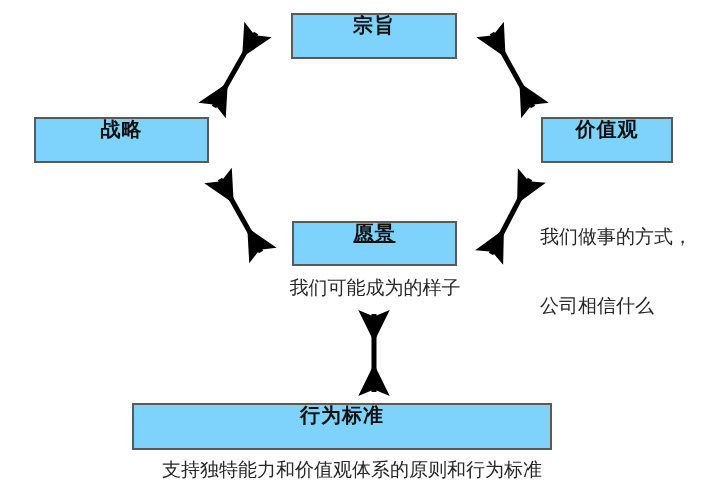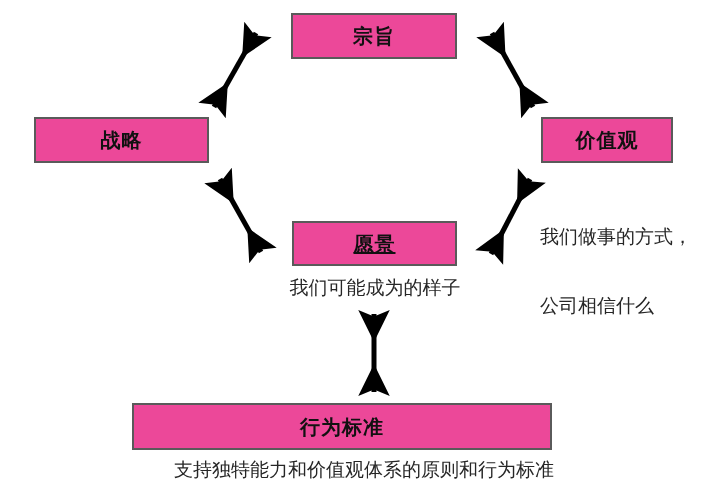--- a/index.html
+++ b/index.html
@@ -23,24 +23,24 @@
     position: absolute;
     left: 0;
     top: 0;
     width: 712px;
     height: 500px;
     pointer-events: none;
   }
   .node-box {
     position: absolute;
     box-sizing: border-box;
-    background: #ec4899;
+    background: #7dd3fc;
     border: 2px solid #5a5a5a;
     display: flex;
-    align-items: center;
+    align-items: flex-start;
     justify-content: center;
     color: #111111;
     font-weight: bold;
     letter-spacing: 1px;
   }
   .node-title {
     font-size: 20px;
     font-weight: bold;
     line-height: 1;
   }
@@ -63,21 +63,21 @@
   #box-strategy  { left: 34px;  top: 117px; width: 175px; height: 46px; }
   #box-values    { left: 541px; top: 117px; width: 132px; height: 46px; }
   #box-vision    { left: 292px; top: 221px; width: 165px; height: 45px; text-decoration: underline; }
   #box-standards { left: 132px; top: 403px; width: 420px; height: 47px; }
 
   
   #cap-purpose   { left: 250px; top: 70px;  width: 250px; }
   #cap-strategy  { left: 6px;   top: 189px; width: 212px; }
   #cap-values    { left: 540px; top: 179px; width: 175px; }
   #cap-vision    { left: 255px; top: 276px; width: 240px; }
-  #cap-standards { left: 136px; top: 458px; width: 456px; font-family: Liberation Serif, serif; }
+  #cap-standards { left: 124px; top: 458px; width: 456px; font-family: Liberation Serif, serif; }
 </style>
 </head>
 <body>
 
 <div id="diagram-root">
 
   <svg class="arrow-layer" viewBox="0 0 712 500" width="712" height="500" xmlns="http://www.w3.org/2000/svg">
     <defs>
       <marker id="head-start" markerWidth="7" markerHeight="7" refX="5.6" refY="3.5" orient="auto-start-reverse" markerUnits="strokeWidth">
         <path d="M0,3.5 L6.4,0.35 L5.1,3.5 L6.4,6.65 Z" fill="#000000"></path>

